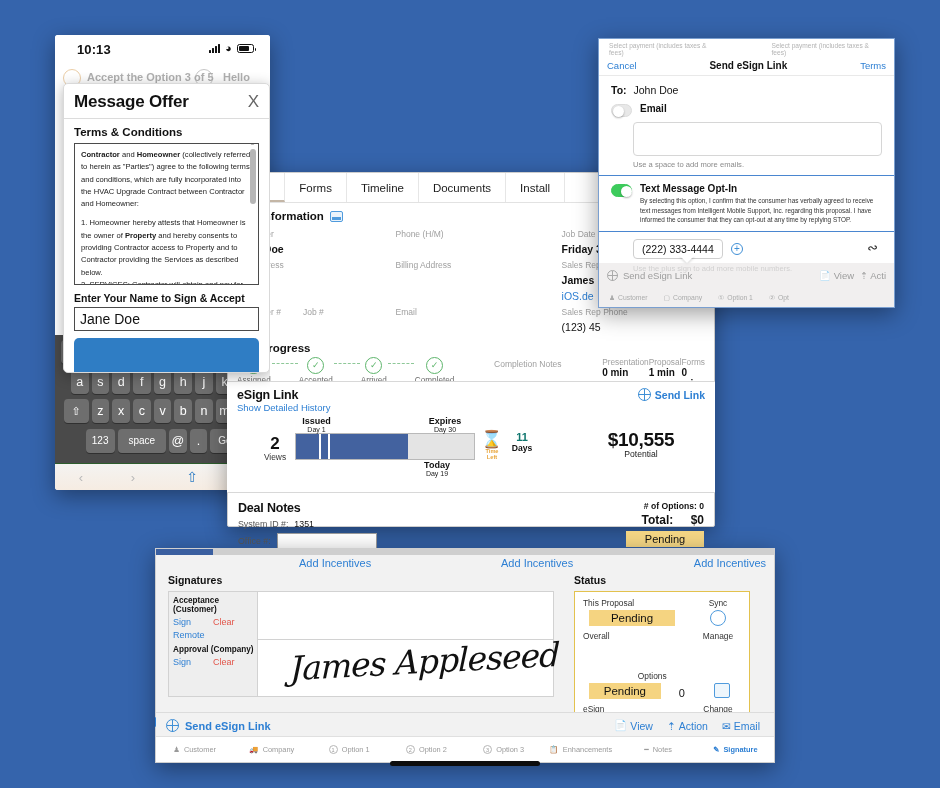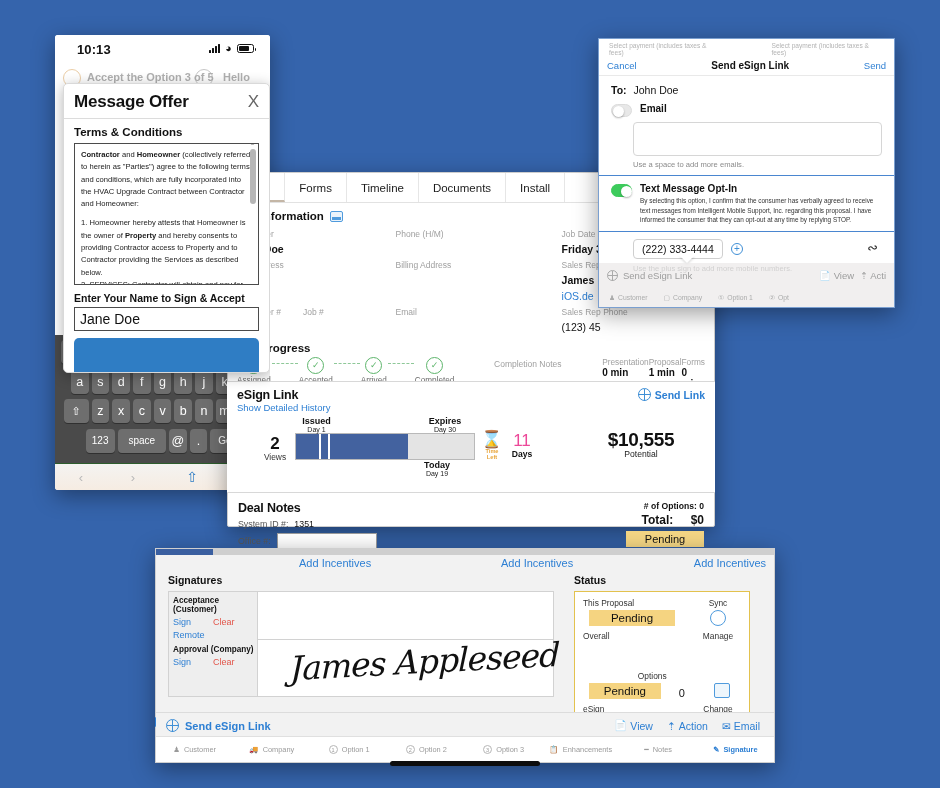--- a/index.html
+++ b/index.html
@@ -204,21 +204,21 @@
   .cap { position:absolute; text-align:center; }
   .cap .t{font-size:9px;font-weight:bold;color:#111;line-height:1.05;}
   .cap .d{font-size:7px;color:#222;}
   #cap-issued { left:52px; top:0; width:55px; }
   #cap-expires { left:178px; top:0; width:60px; }
   #cap-today { left:170px; top:44px; width:60px; }
   #hourglass { position:absolute; left:244px; top:14px; text-align:center; width:22px;}
   #hourglass .g{font-size:17px;color:#e8b33a;line-height:1;}
   #hourglass .l{font-size:5.6px;color:#e8a53a;font-weight:bold;}
   #days { position:absolute; left:268px; top:15px; text-align:center; width:34px;}
-  #days .n{font-size:17px;font-weight:normal;color:#ec4899;line-height:1;}
+  #days .n{font-size:11px;font-weight:bold;color:#0f766e;line-height:1;}
   #days .l{font-size:8.6px;color:#111;font-weight:bold;}
   #potential { position:absolute; right:4px; top:13px; text-align:center; width:120px;}
   #potential .n{font-size:19px;font-weight:bold;color:#111;line-height:1; letter-spacing:-.3px;}
   #potential .l{font-size:8.6px;color:#222;}
 
   
   #deal-notes { position:absolute; left:0; right:0; top:292px; padding: 6px 10px;}
   #notes-title{font-size:12.5px;font-weight:bold;color:#111;letter-spacing:-.2px;}
   .nrow{display:flex;align-items:center;gap:6px;margin-top:4px;}
   .nrow .lb{font-size:8.8px;color:#555;}
@@ -668,21 +668,21 @@
   </div>
 
   <div id="esign-modal" class="abs shadow">
     <div id="modal-under">
       <span>Select payment (includes taxes &amp; fees)</span>
       <span>Select payment (includes taxes &amp; fees)</span>
     </div>
     <div id="modal-topbar">
       <div class="side">Cancel</div>
       <div class="ttl">Send eSign Link</div>
-      <div class="side">Send</div>
+      <div class="side">Terms</div>
     </div>
 
     <div id="modal-to">
       <b>To:</b>
       <span style="margin-left:4px">John Doe</span>
     </div>
 
     <div class="toggle-row">
       <div class="toggle">
           <i></i>

